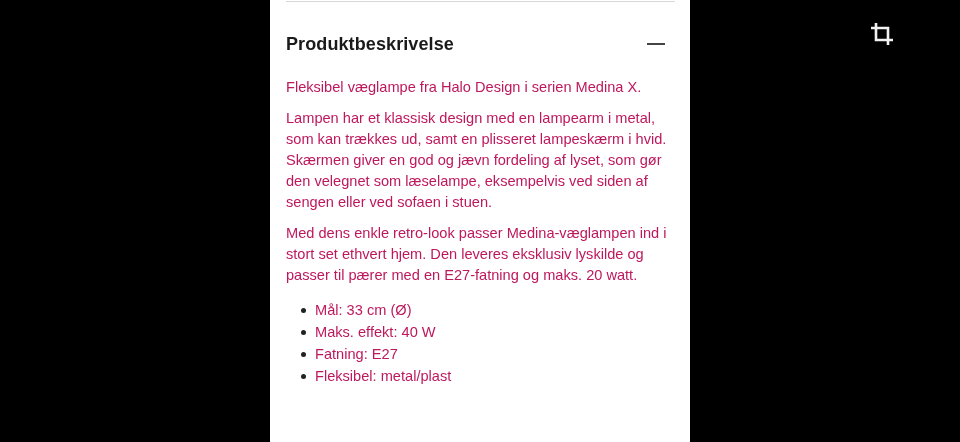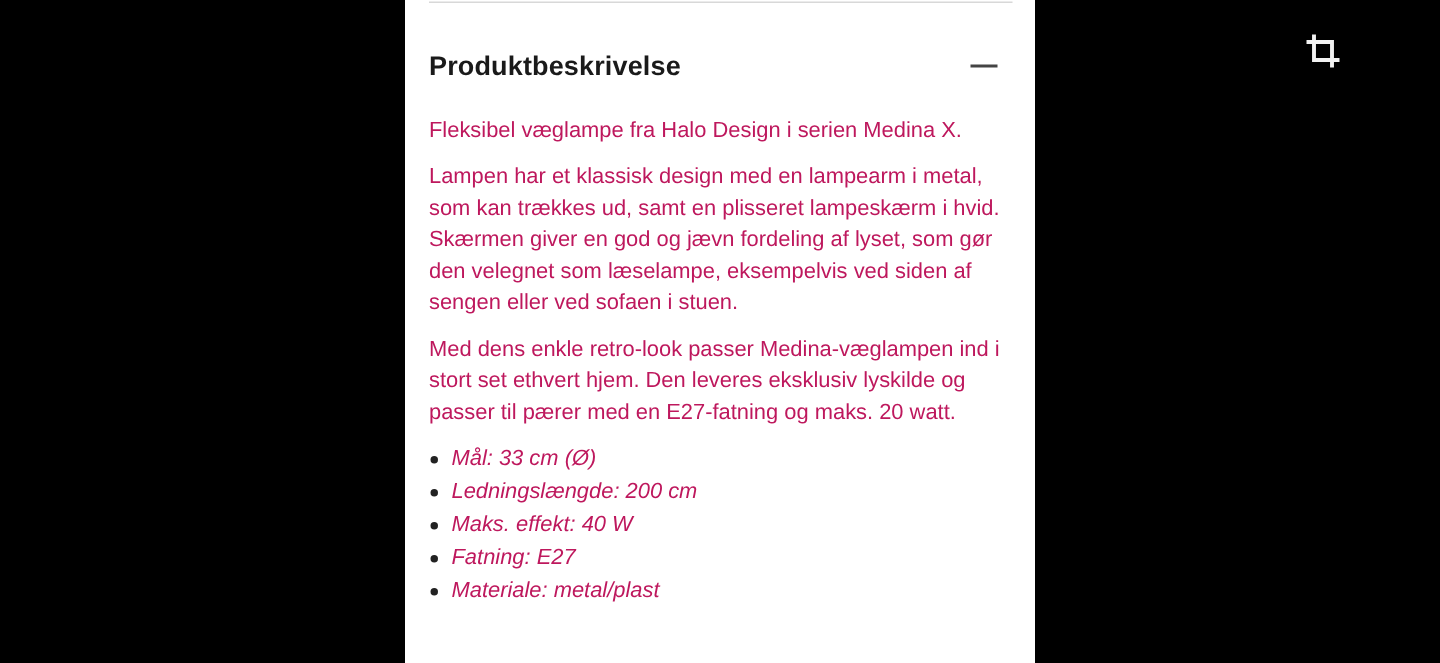--- a/index.html
+++ b/index.html
@@ -6,21 +6,21 @@
     body { width:960px; height:442px; background:#000; position:relative; overflow:hidden; font-family:"Liberation Sans", sans-serif; }
     .panel { position:absolute; left:270px; top:0; width:420px; height:442px; background:#fff; overflow:hidden; }
     .divider { position:absolute; left:16px; right:15px; top:1px; height:1px; background:#d8d8d8; }
     .section-header { position:absolute; left:16px; right:16px; top:30px; height:28px; display:flex; align-items:center; justify-content:space-between;text-align:right; }
     .section-title { font-size:18px; font-weight:bold; color:#1a1a1a; letter-spacing:0.1px; }
     .collapse-btn { width:24px; height:24px; display:flex; align-items:center; justify-content:center; cursor:pointer; margin-right:6px; }
     .collapse-btn span { display:block; width:18px; height:2px; background:#444; }
     .content { position:absolute; left:16px; right:14px; top:77px; color:#be185d; font-size:14.6px; line-height:21px; }
     .content p { margin:0 0 10px 0; }
     .content .subhead { font-weight:bold; margin:0 0 10px 0; }
-    .content ul { margin:0; padding:0; list-style:none;font-style:italic; }
+    .content ul { margin:14px; padding:0; list-style:none; }
     .content li { position:relative; padding-left:15px; height:22px; line-height:21px; }
     .content li .bullet { position:absolute; left:1px; top:8px; width:5px; height:5px; border-radius:50%; background:#222; }
     .crop-icon { position:absolute; left:869px; top:21px; width:26px; height:26px; cursor:pointer; }
   </style>
 </head>
 <body>
 
 <div class="panel">
   <div class="divider"></div>
 
@@ -30,24 +30,23 @@
       <span></span>
     </div>
   </div>
 
   <div class="content">
     <p>Fleksibel væglampe fra Halo Design i serien Medina X.</p>
     <p>Lampen har et klassisk design med en lampearm i metal, som kan trækkes ud, samt en plisseret lampeskærm i hvid. Skærmen giver en god og jævn fordeling af lyset, som gør den velegnet som læselampe, eksempelvis ved siden af sengen eller ved sofaen i stuen.</p>
     <p style="width:388px">Med dens enkle retro-look passer Medina-væglampen ind i stort set ethvert hjem. Den leveres eksklusiv lyskilde og passer til pærer med en E27-fatning og maks. 20 watt.</p>
     <ul>
       <li><span class="bullet"></span><span>Mål: 33 cm (Ø)</span></li>
-      <li><span class="bullet"></span><span>Ledningslængde: 200 cm</span></li>
       <li><span class="bullet"></span><span>Maks. effekt: 40 W</span></li>
       <li><span class="bullet"></span><span>Fatning: E27</span></li>
-      <li><span class="bullet"></span><span>Materiale: metal/plast</span></li>
+      <li><span class="bullet"></span><span>Fleksibel: metal/plast</span></li>
     </ul>
   </div>
 </div>
 
 <div class="crop-icon">
   <svg width="26" height="26" viewBox="0 0 26 26">
     <path d="M7 2 V19 H24" fill="none" stroke="#f2f2f2" stroke-width="2.6"></path>
     <path d="M2 7 H19 V24" fill="none" stroke="#f2f2f2" stroke-width="2.6"></path>
   </svg>
 </div>

